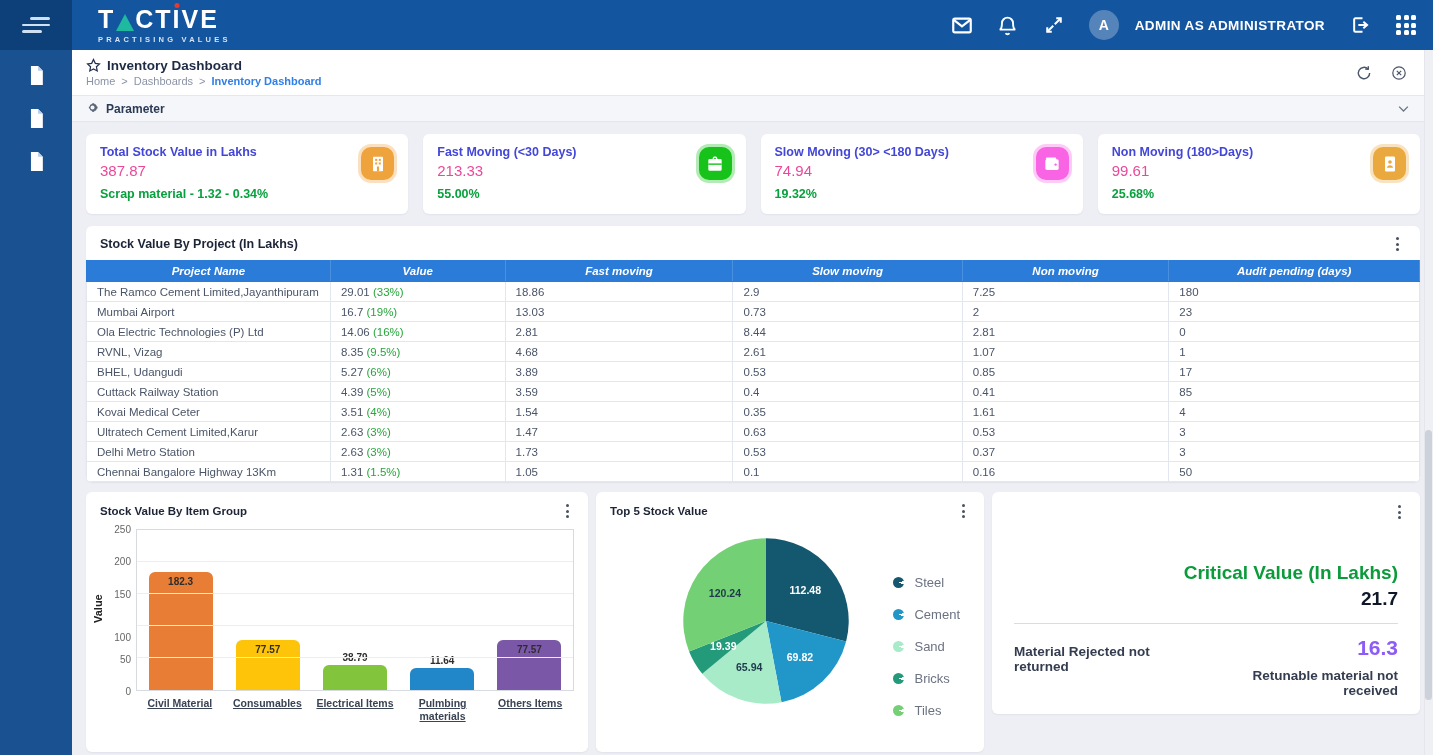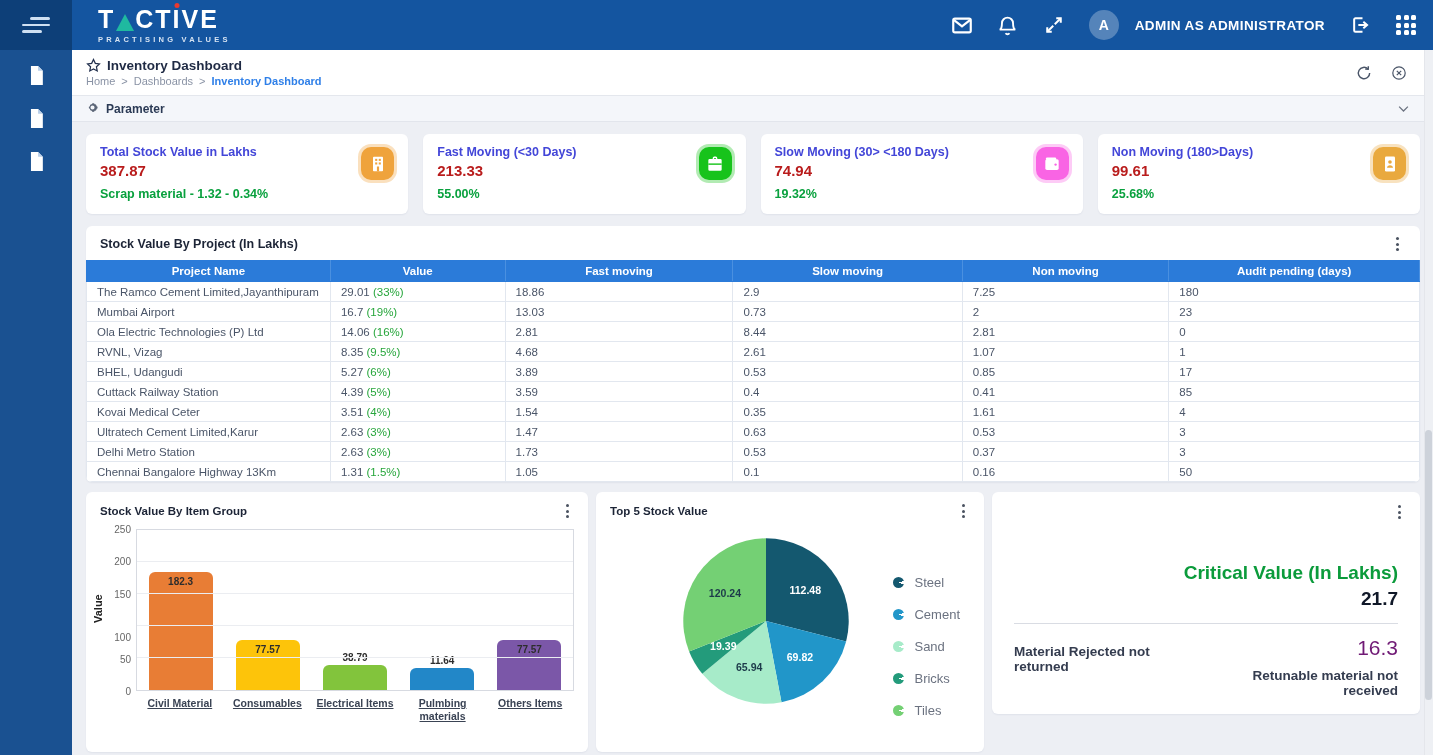--- a/index.html
+++ b/index.html
@@ -46,32 +46,32 @@
   .param-label { font-size:12px; font-weight:bold; color:#2b3a55; margin-left:7px; }
   .gear { font-size:13px; color:#4a5568; line-height:1; }
   .param-chevron { margin-left:auto; width:15px; height:15px; cursor:pointer; }
 
   .content { padding:12px 13px 0 14px; }
 
   
   .kpi-row { display:grid; grid-template-columns:repeat(4,1fr); gap:15px; }
   .kpi-card { background:#fff; border-radius:6px; height:80px; position:relative; padding:11px 14px; box-shadow:0 1px 2px rgba(20,40,80,.06); }
   .kpi-title { color:#4346D8; font-weight:bold; font-size:12.5px; }
-  .kpi-value { color:#b91c1c; font-weight:bold; font-size:15px; margin-top:3px; }
+  .kpi-value { color:#ec4899; font-weight:normal; font-size:15px; margin-top:3px; }
   .kpi-sub { color:#09A13E; font-weight:bold; font-size:12.5px; margin-top:8px; }
   .kpi-icon { position:absolute; right:14px; top:13px; width:33px; height:33px; border-radius:10px; display:flex; align-items:center; justify-content:center; }
 
   
   .table-card { background:#fff; border-radius:6px; margin-top:12px; box-shadow:0 1px 2px rgba(20,40,80,.06); overflow:hidden; }
   .card-title-row { display:flex; align-items:center; padding:10px 16px 8px 14px; }
   .card-title { font-size:12.5px; font-weight:bold; color:#1c2436; }
   .kebab { margin-left:auto; width:14px; height:16px; display:flex; flex-direction:column; align-items:center; justify-content:center; gap:2.2px; cursor:pointer; }
   .kebab i { width:3px; height:3px; border-radius:50%; background:#4a5260; }
   table.projects { width:100%; border-collapse:collapse; table-layout:fixed; }
-  table.projects th { background:#2B7BD9; color:#fff; font-size:11.5px; font-weight:bold; padding:4px 6px; text-align:center; border:1px solid #2B7BD9; border-right-color:#4a90e0; }
+  table.projects th { background:#2B7BD9; color:#fff; font-size:11.5px; font-weight:bold; padding:4px 6px; text-align:center; border:1px solid #2B7BD9; border-right-color:#4a90e0;font-style:italic; }
   table.projects td { font-size:11.5px; color:#4a5568; padding:3.5px 10px; border:1px solid #e2e7ef; background:#fff; }
   td .pct { color:#27A63C; }
 
   
   .bottom-row { display:grid; grid-template-columns:502px 388px 1fr; gap:8px; margin-top:10px; align-items:start; }
   .panel { background:#fff; border-radius:6px; box-shadow:0 1px 2px rgba(20,40,80,.06); }
   .panel.chart { height:260px; }
   .panel-title { font-size:11.5px; font-weight:bold; color:#1c2436; }
   .panel-head { display:flex; align-items:center; padding:11px 14px 6px 14px; }
 
@@ -100,21 +100,21 @@
   .pie-label { font-size:12px; font-weight:bold; }
 
   
   .panel.critical { height:222px; position:relative; padding:14px 22px; }
   .critical .kebab { position:absolute; top:12px; right:14px; }
   .crit-title { margin-top:56px; text-align:right; font-size:19px; font-weight:bold; color:#0B9B3B; }
   .crit-total { text-align:right; font-size:19px; font-weight:bold; color:#101828; margin-top:4px; }
   .crit-divider { border:none; border-top:1px solid #d9dce3; margin:13px 0 12px 0; }
   .crit-cols { display:flex; justify-content:space-between; }
   .crit-val-left { font-size:21px; font-weight:bold; color:#3936E8; }
-  .crit-val-right { font-size:21px; font-weight:normal; color:#701a75; text-align:right; }
+  .crit-val-right { font-size:21px; font-weight:bold; color:#8b5cf6; text-align:right; }
   .crit-label { font-size:13.5px; font-weight:bold; color:#343c4f; margin-top:8px; }
 
   
   .scrollbar-track { position:absolute; right:0; top:50px; width:9px; height:705px; background:#eef0f4; border-left:1px solid #e4e6eb; z-index:30; }
   .scrollbar-thumb { position:absolute; right:1px; width:7px; top:380px; height:270px; background:#cdd2da; border-radius:4px; cursor:pointer; }
 </style>
 </head>
 <body>
 
 <div class="topbar">

